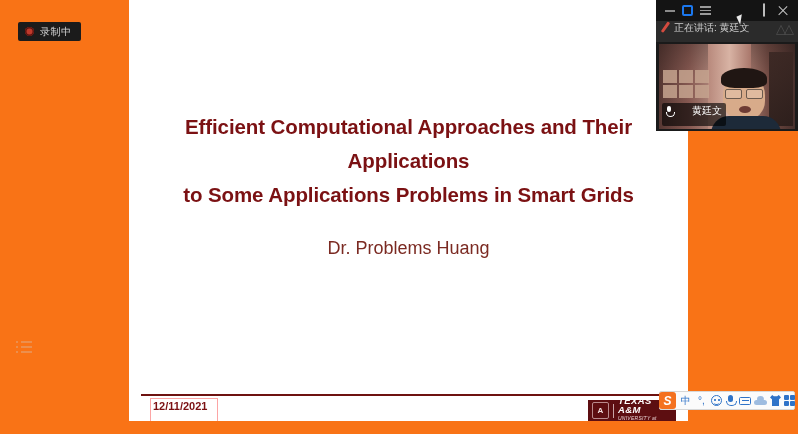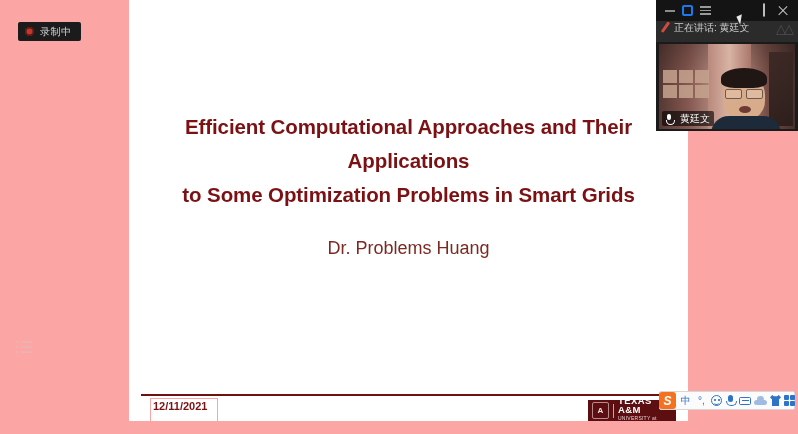--- a/index.html
+++ b/index.html
@@ -13,21 +13,21 @@
     overflow: hidden;
     font-family: "Liberation Sans", "DejaVu Sans", sans-serif;
     position: relative;
   }
 
   #screen {
     position: absolute;
     left: 0; top: 0;
     width: 798px;
     height: 434px;
-    background: #fca5a5;
+    background: #f97316;
     overflow: hidden;
   }
 
   
   .rec-pill {
     position: absolute;
     left: 18px;
     top: 22px;
     height: 19px;
     display: flex;
@@ -173,21 +173,21 @@
     display: flex;
     align-items: center;
     justify-content: center;
     flex: none;
   }
   .tamu-div {
     width: 1px; height: 14px;
     background: #c9a4a5;
     flex: none;
   }
-  .tamu-txt { line-height: 1; }
+  .tamu-txt { line-height: 1; font-style: italic; }
   .tamu-txt .t1 {
     display: block;
     color: #ffffff;
     font-size: 9.5px;
     font-weight: bold;
     letter-spacing: .4px;
   }
   .tamu-txt .t2 {
     display: block;
     color: #e6cfd0;
@@ -422,22 +422,22 @@
     opacity: .9;
   }
 
   .name-badge {
     position: absolute;
     left: 3px;
     bottom: 3px;
     height: 15px;
     display: flex;
     align-items: center;
-    gap: 6px;
-    padding: 0 4px 0 2px;
+    gap: 18px;
+    padding: 0 4px 8px 2px;
     background: rgba(0,0,0,.62);
     border-radius: 2px;
   }
   .badge-mic {
     width: 10px; height: 12px;
     position: relative;
     flex: none;
   }
   .badge-mic b {
     position: absolute;
@@ -661,21 +661,21 @@
       <i></i>
     <span></span>
       <span></span>
       <span></span>
   </div>
 
   <div id="slide">
 
     <div class="slide-title">
       <span class="ln">Efficient Computational Approaches and Their Applications</span>
-      <span class="ln">to Some Optimization Problems in Smart Grids</span>
+      <span class="ln">to Some Applications Problems in Smart Grids</span>
     </div>
 
     <div class="slide-author">
       <span class="ln">Dr. Problems Huang</span>
     </div>
 
     <div class="slide-rule"></div>
 
     <div class="date-box">
       <span class="date-text">12/11/2021</span>

